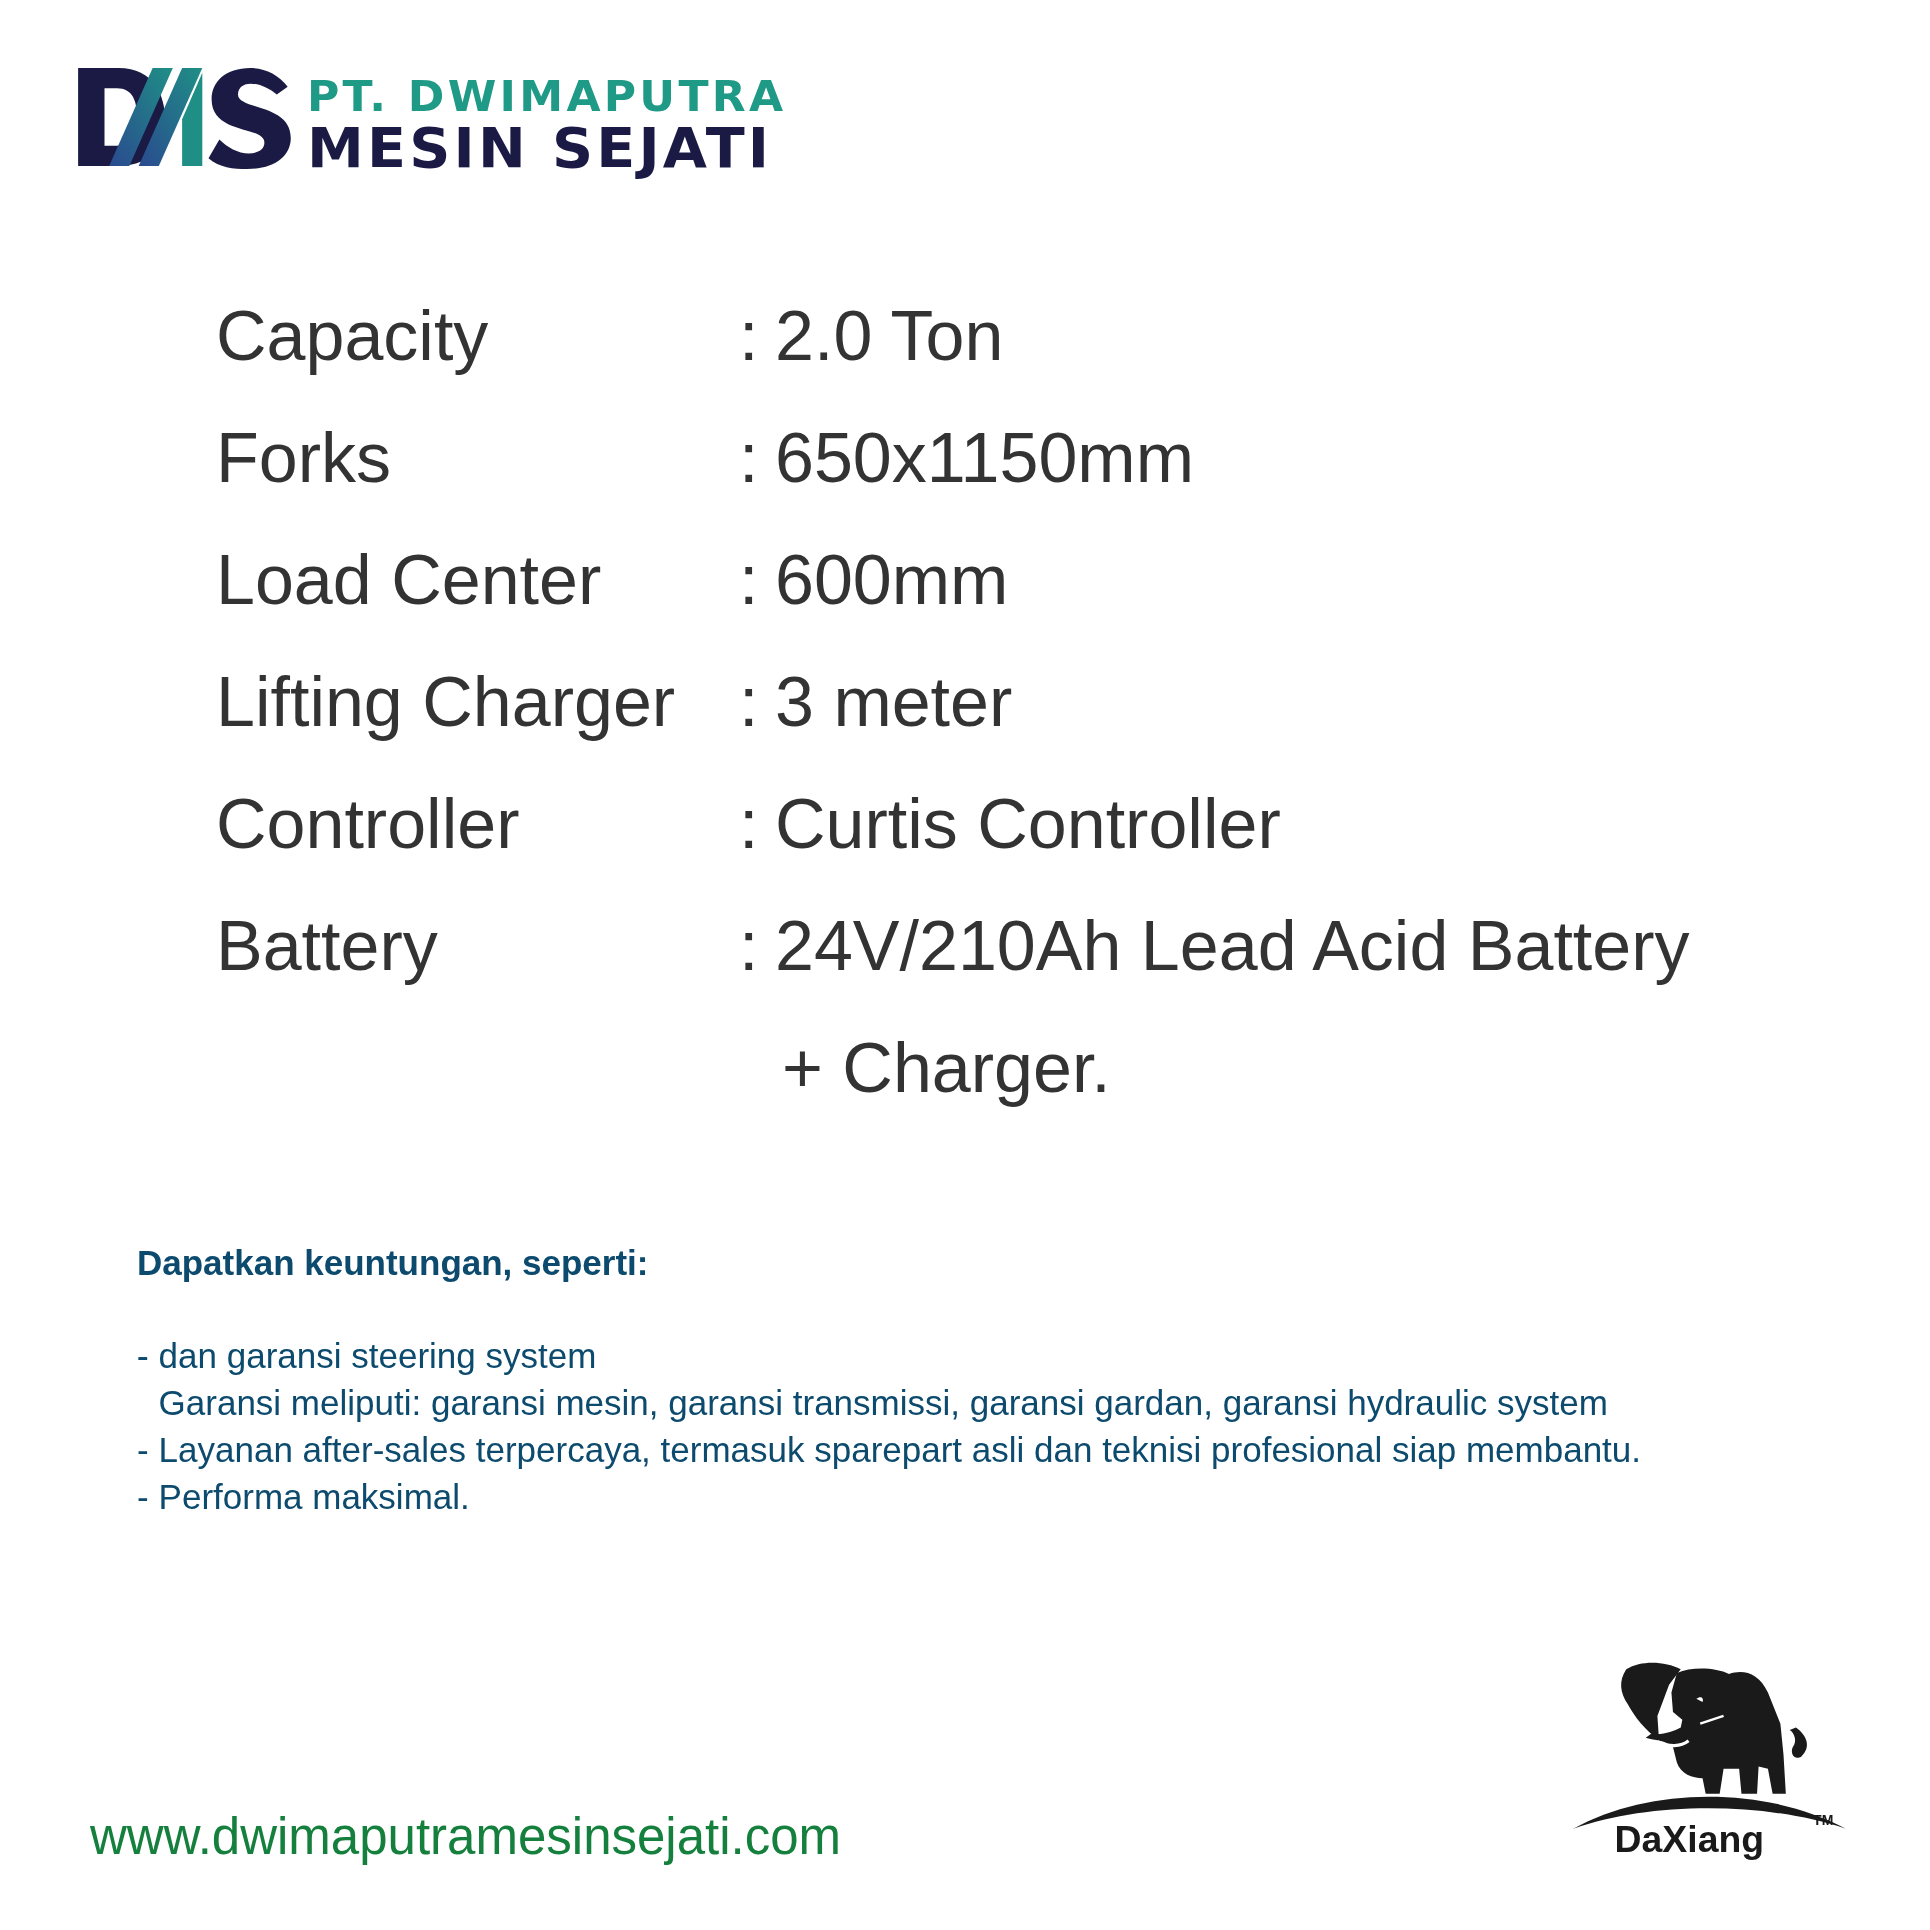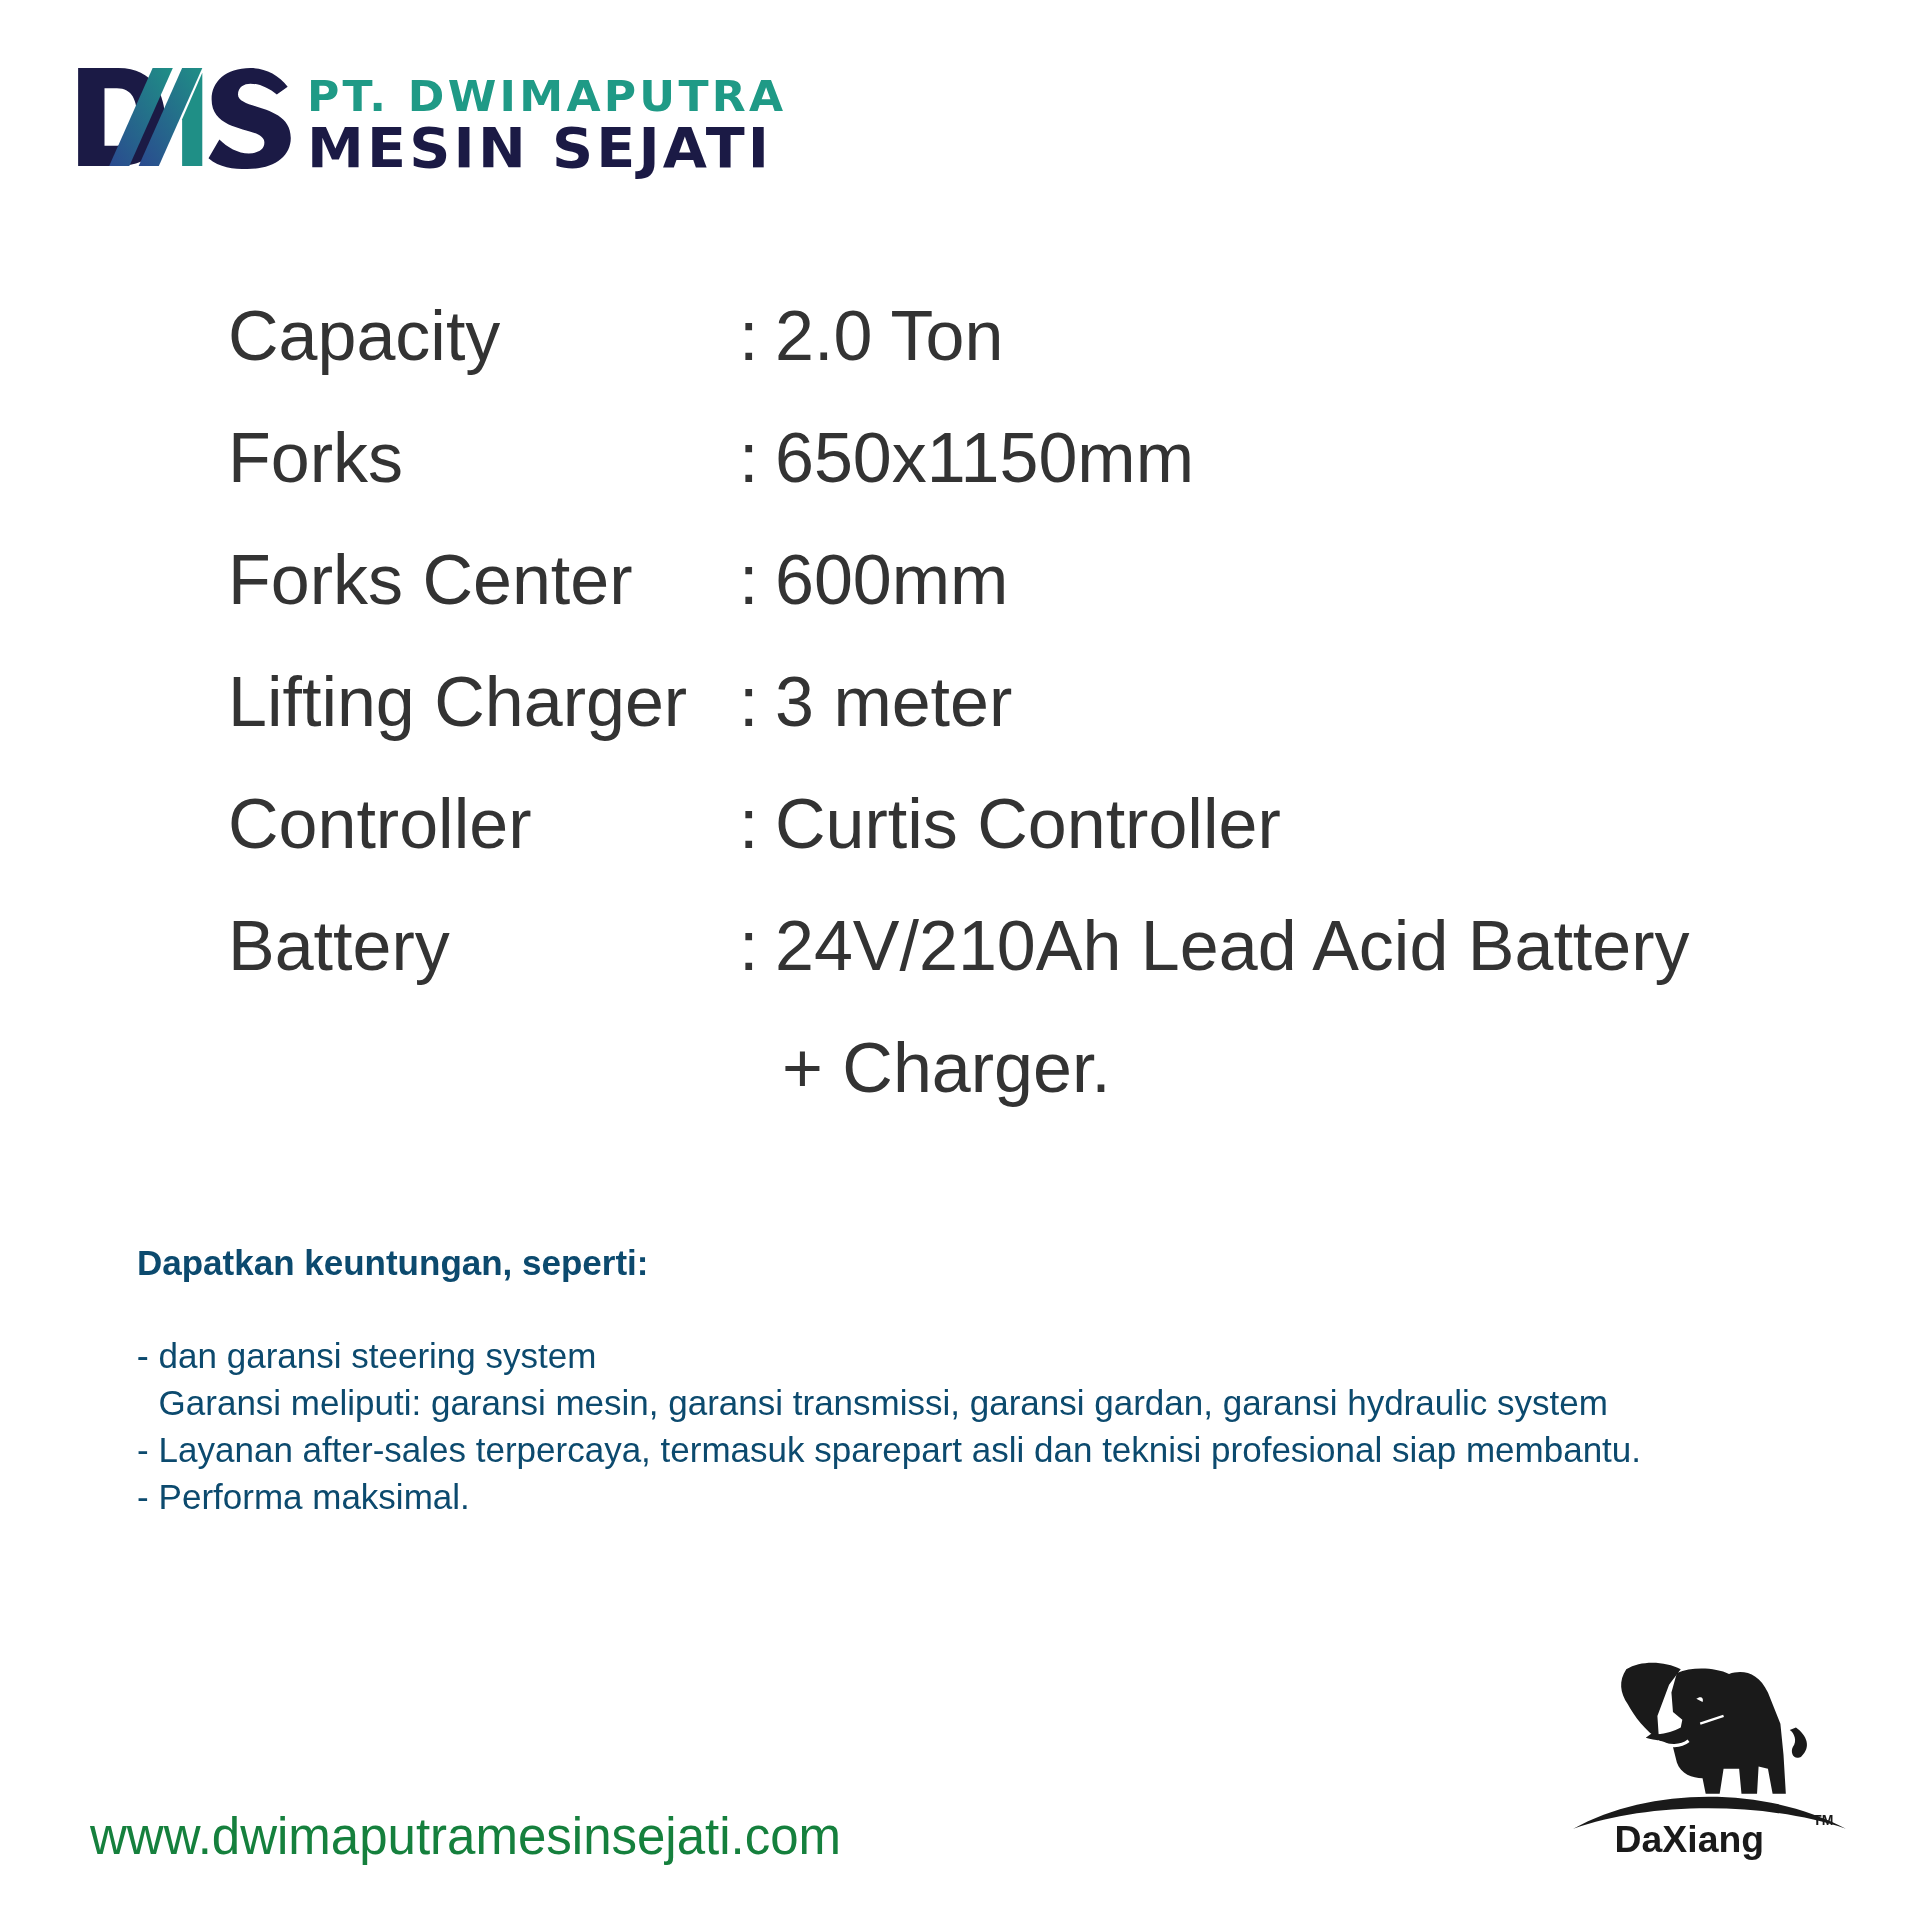--- a/index.html
+++ b/index.html
@@ -11,21 +11,21 @@
     .logo-mark { width: 216px; height: 104px; }
     .logo-text { margin-left: 12.5px; display: flex; flex-direction: column; justify-content: center; margin-top: 17px; }
     .logo-line1 { font-family: "DejaVu Sans", sans-serif; font-weight: bold; font-size: 42px; line-height: 45px;
                   color: #1f9a86; letter-spacing: 3.1px; transform: scaleX(1.05); transform-origin: left; }
     .logo-line2 { font-family: "DejaVu Sans", sans-serif; font-weight: bold; font-size: 56px; line-height: 58px;
                   color: #1b1a45; letter-spacing: 3.1px; transform: scaleX(1.02); transform-origin: left; }
 
     
     .specs { position: absolute; left: 212px; top: 290px; }
     .spec-row { position: relative; height: 122px; font-size: 70px; line-height: 93px; white-space: nowrap; }
-    .spec-label { position: absolute; left: 16px; top: 0; text-align: right; }
+    .spec-label { position: absolute; left: 4px; top: 0; text-align: right; }
     .spec-colon { position: absolute; left: 527px; top: 0; }
     .spec-value { position: absolute; left: 563px; top: 0; }
     .spec-cont  { position: absolute; left: 570px; top: 0; }
 
     
     .benefits { position: absolute; left: 137px; top: 1241px; width: 1712px; font-size: 35px; color: #0c4a6e; }
     .benefits-title { font-weight: bold; line-height: 44px; margin: 0 0 47px 0; }
     .benefit { position: relative; line-height: 47px; padding-left: 20px; }
     .benefit .dash { position: absolute; left: 0; top: 0; }
     .benefit .indent { display: block; padding-left: 1.6px; }
@@ -67,21 +67,21 @@
     <span class="spec-label">Capacity</span>
     <span class="spec-colon">:</span>
     <span class="spec-value">2.0 Ton</span>
   </div>
   <div class="spec-row">
     <span class="spec-label">Forks</span>
     <span class="spec-colon">:</span>
     <span class="spec-value">650x1150mm</span>
   </div>
   <div class="spec-row">
-    <span class="spec-label">Forks Center</span>
+    <span class="spec-label">Load Center</span>
     <span class="spec-colon">:</span>
     <span class="spec-value">600mm</span>
   </div>
   <div class="spec-row">
     <span class="spec-label">Lifting Charger</span>
     <span class="spec-colon">:</span>
     <span class="spec-value">3 meter</span>
   </div>
   <div class="spec-row">
     <span class="spec-label">Controller</span>

